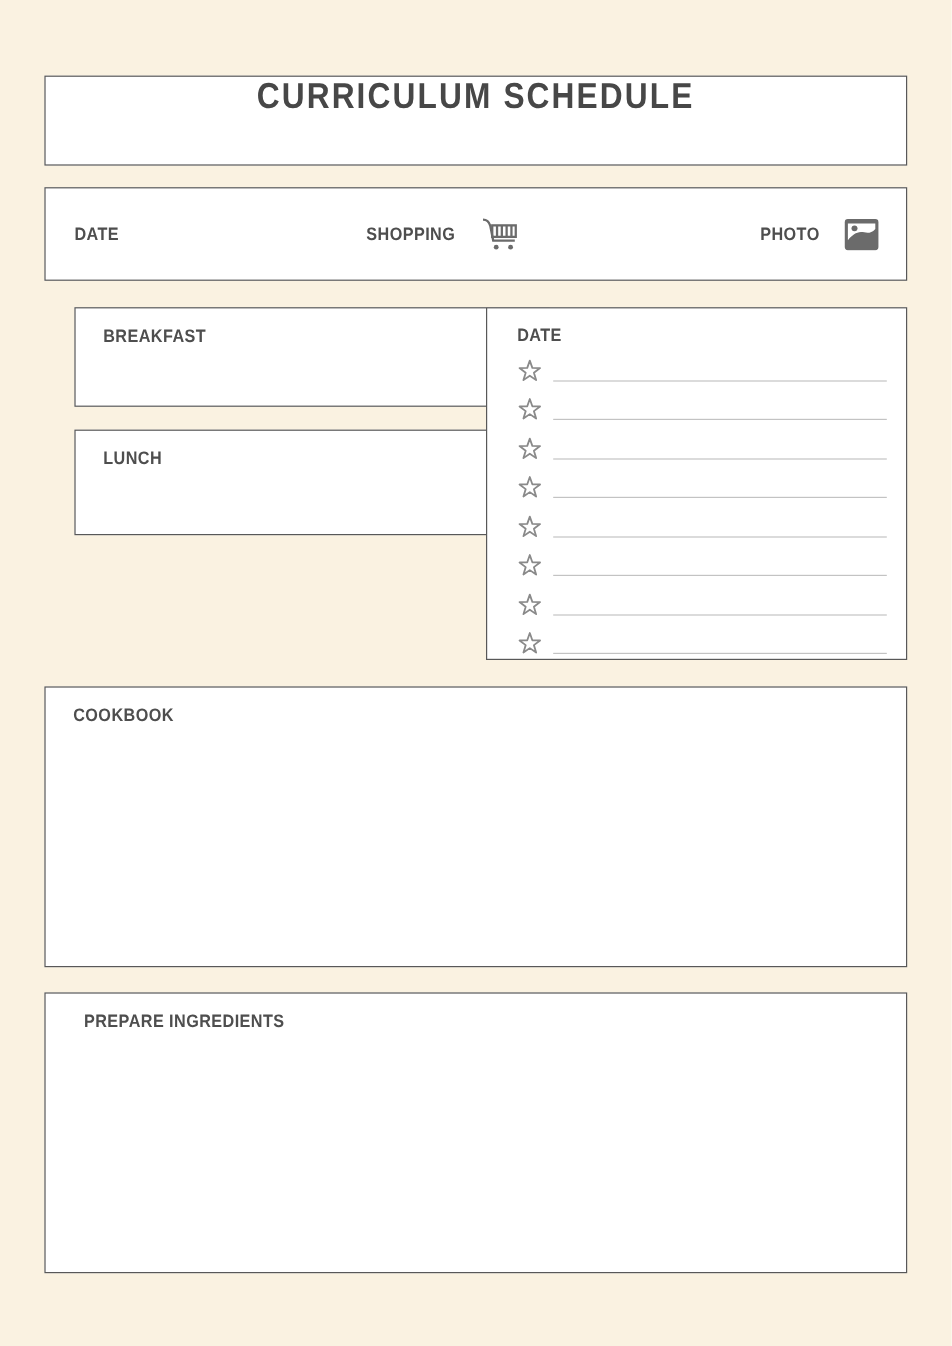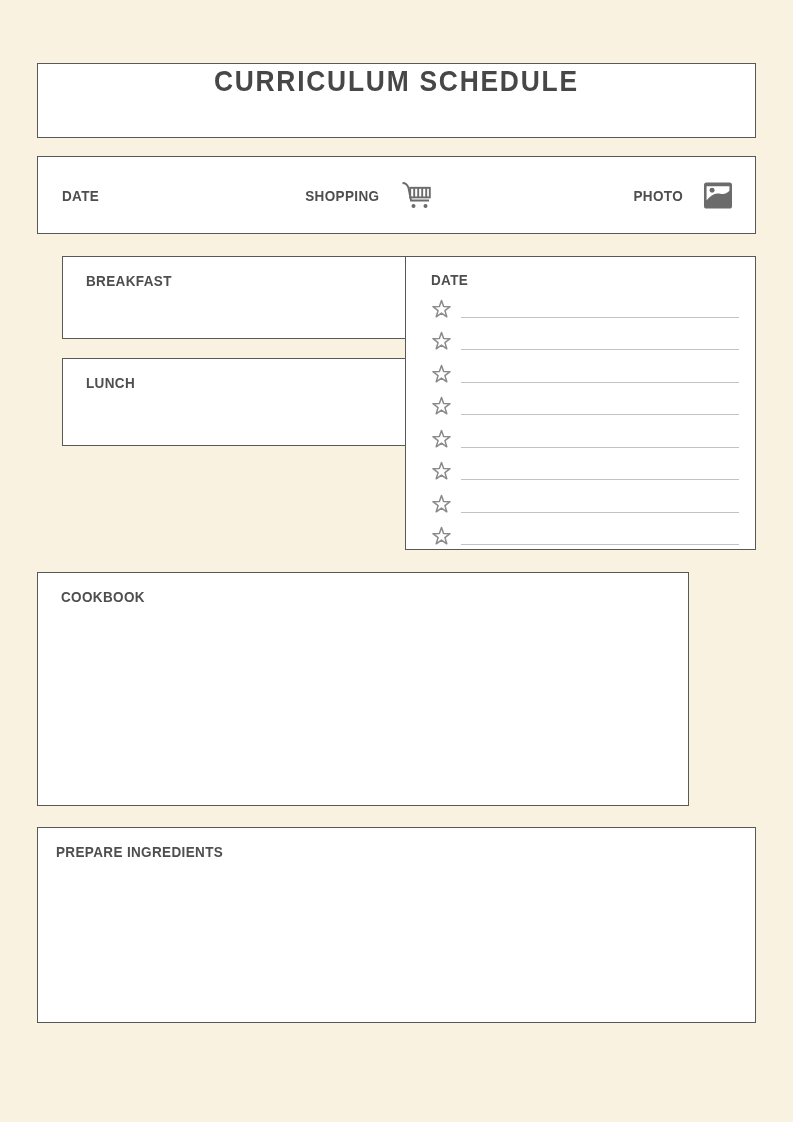--- a/index.html
+++ b/index.html
@@ -68,22 +68,22 @@
   }
   .star { width: 21px; height: 21px; flex: 0 0 auto; }
   .date-row .line {
     flex: 1;
     height: 0;
     border-bottom: 1.2px solid #C3C3C3;
     margin-left: 9px;
     transform: translateY(8px);
   }
   
-  .cookbook-panel { left: 37px; top: 572px; width: 652px; height: 234px; padding: 15px 0 0 23px; }
-  .prepare-panel  { left: 37px; top: 827px; width: 719px; height: 196px; padding: 15px 0 0 18px; }
+  .cookbook-panel { left: 37px; top: 572px; width: 719px; height: 234px; padding: 15px 0 0 23px; }
+  .prepare-panel  { left: 37px; top: 827px; width: 719px; height: 234px; padding: 15px 0 0 32px; }
   .area-fill { position: absolute; left: 0; top: 40px; right: 0; bottom: 0; }
 </style>
 </head>
 <body>
 
 <div class="page">
 
   <section class="panel title-panel">
     <h1>CURRICULUM SCHEDULE</h1>
   </section>

